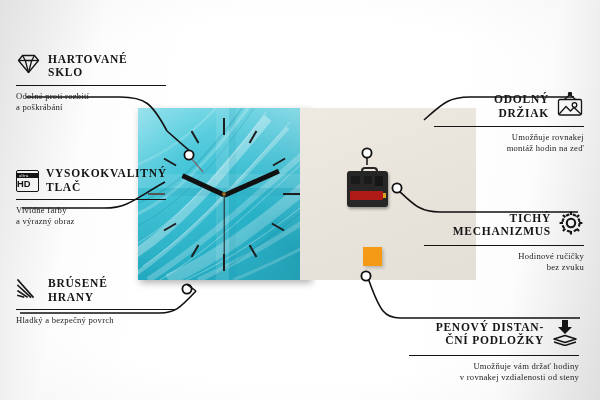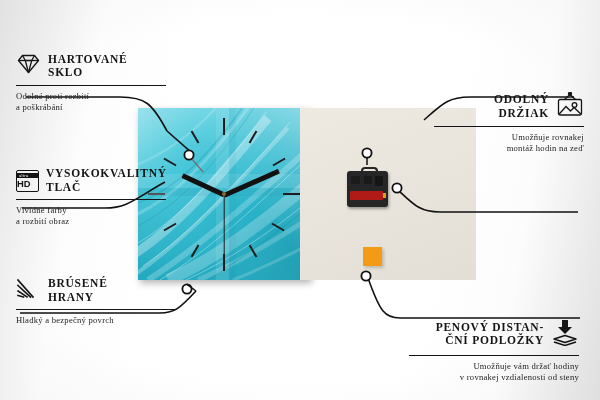--- a/index.html
+++ b/index.html
@@ -230,21 +230,21 @@
         <span class="h">HD</span>
       </span>
       <span class="ttl">
         <span>VYSOKOKVALITNÝ</span><br>
         <span>TLAČ</span>
       </span>
     </div>
     <div class="rule"></div>
     <div class="sub">
       <span>Vivídne farby</span><br>
-      <span>a rozbití obraz</span>
+      <span>a výrazný obraz</span>
     </div>
   </div>
 
   <div class="feat left" style="left:16px;top:277px;width:160px;">
     <div class="head">
       <span class="ico">
         <svg width="25" height="22" viewBox="0 0 25 22">
           <g stroke="#141414" stroke-width="1.6" fill="none" stroke-linecap="square">
             <path d="M2,2 L17,19"></path>
             <path d="M2,8 L17,19" opacity="0"></path>
@@ -283,20 +283,44 @@
         </svg>
       </span>
     </div>
     <div class="rule"></div>
     <div class="sub">
       <span>Umožňuje rovnakej</span><br>
       <span>montáž hodin na zeď</span>
     </div>
   </div>
 
+  <div class="feat right" style="left:424px;top:170px;width:160px;">
+    <div class="head">
+      <span class="ttl">
+        <span>TICHÝ</span><br>
+        <span>MECHANIZMUS</span>
+      </span>
+      <span class="ico">
+        <svg width="26" height="26" viewBox="0 0 26 26">
+          <g fill="none" stroke="#141414" stroke-width="2.1">
+            <circle cx="13" cy="13" r="4.2"></circle>
+            <path d="M13,1.6 v3.4 M13,21 v3.4 M1.6,13 h3.4 M21,13 h3.4
+                     M4.9,4.9 l2.4,2.4 M18.7,18.7 l2.4,2.4
+                     M21.1,4.9 l-2.4,2.4 M7.3,18.7 l-2.4,2.4"></path>
+            <circle cx="13" cy="13" r="8.6" stroke-width="2.1" stroke-dasharray="3.6 3.4"></circle>
+          </g>
+        </svg>
+      </span>
+    </div>
+    <div class="rule"></div>
+    <div class="sub">
+      <span>Hodinové ručičky</span><br>
+      <span>bez zvuku</span>
+    </div>
+  </div>
 
   <div class="feat right" style="left:409px;top:278px;width:170px;">
     <div class="head">
       <span class="ttl">
         <span>PENOVÝ DISTAN-</span><br>
         <span>ČNÍ PODLOŽKY</span>
       </span>
       <span class="ico">
         <svg width="28" height="28" viewBox="0 0 28 28">
           <g fill="none" stroke="#141414" stroke-width="1.5" stroke-linejoin="round">

